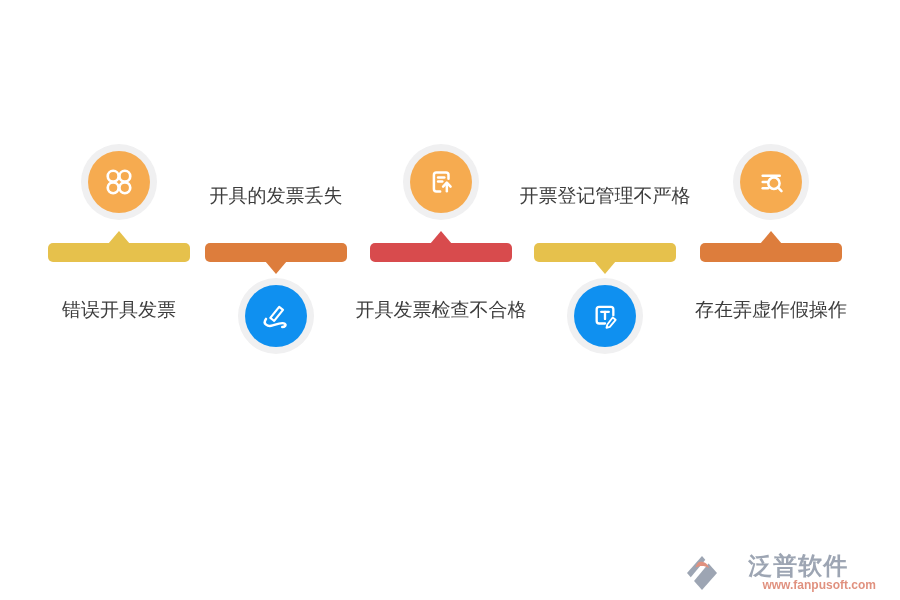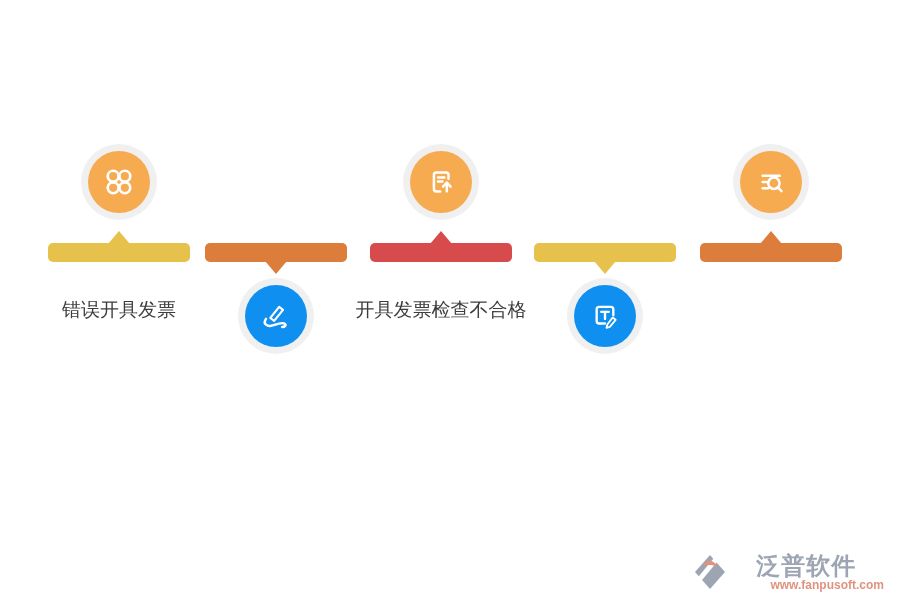--- a/index.html
+++ b/index.html
@@ -22,21 +22,21 @@
   .tri{position:absolute;left:50%;margin-left:-11px;width:0;height:0;
        border-left:11px solid transparent;border-right:11px solid transparent;}
   .tri.up{top:-12px;border-bottom:13px solid var(--bar);}
   .tri.down{bottom:-12px;border-top:13px solid var(--bar);}
 
   .label{position:absolute;left:50%;transform:translateX(-50%);
          white-space:nowrap;font-size:19px;color:var(--text);line-height:20px;}
   .label.pos-top{top:42px;}
   .label.pos-bottom{top:156px;}
 
-  .watermark{position:absolute;right:16px;bottom:8px;display:flex;align-items:flex-start;opacity:.95;}
+  .watermark{position:absolute;right:24px;bottom:8px;display:flex;align-items:flex-end;opacity:.95;}
   .wm-text{display:flex;flex-direction:column;align-items:center;margin-left:2px;}
   .wm-brand{font-size:24px;font-weight:bold;letter-spacing:1px;color:var(--brand);line-height:26px;}
   .wm-url{font-size:12px;font-weight:bold;color:var(--url);line-height:13px;
           font-family:"Liberation Sans", sans-serif;margin-left:42px;}
 </style>
 </head>
 <body>
 
 <div class="canvas" style="--halo: #f0f0f1; --text: #3d3d3d; background: rgb(255, 255, 255);">
 
@@ -51,20 +51,21 @@
         </svg>
       </div>
     </div>
     <div class="bar">
       <div class="tri up"></div>
     </div>
     <div class="label pos-bottom">错误开具发票</div>
   </div>
 
   <div class="item" style="left: 205px; --bar: #dd7d3c; --icon: #0f90f0;">
+    <div class="label pos-top">开具的发票丢失</div>
     <div class="bar">
       <div class="tri down"></div>
     </div>
     <div class="halo pos-bottom">
       <div class="icon-circle">
         <svg width="40" height="40" viewBox="0 0 48 48" fill="none" stroke="#ffffff" stroke-width="2.6" stroke-linecap="round" stroke-linejoin="round">
           <path d="M20,28.5 L17.2,26.3 L27.8,13 L32.4,16.6 L21.8,29.9 Z"></path>
           <path d="M12,27.5 C7.5,33.5 14,37.2 20,35.3 C26,33.4 31.5,31.2 34.5,33.2 C36.8,34.8 34.5,37.3 31.5,37.3" stroke-width="3"></path>
         </svg>
       </div>
@@ -83,20 +84,21 @@
         </svg>
       </div>
     </div>
     <div class="bar">
       <div class="tri up"></div>
     </div>
     <div class="label pos-bottom">开具发票检查不合格</div>
   </div>
 
   <div class="item" style="left: 534px; --bar: #e6c14c; --icon: #0f90f0;">
+    <div class="label pos-top">开票登记管理不严格</div>
     <div class="bar">
       <div class="tri down"></div>
     </div>
     <div class="halo pos-bottom">
       <div class="icon-circle">
         <svg width="40" height="40" viewBox="0 0 48 48" fill="none" stroke="#ffffff" stroke-width="2.8" stroke-linecap="round" stroke-linejoin="round">
           <path d="M34,23 V16 Q34,13 31,13 H17 Q14,13 14,16 V30 Q14,33 17,33 H24"></path>
           <path d="M19.5,19 H28.5"></path>
           <path d="M24,19 V27.5"></path>
           <path d="M33.2,25.8 L36.8,28.6 L29.8,37 L25.8,38.2 L26.8,34.2 Z" stroke-width="2.2"></path>
@@ -113,20 +115,21 @@
           <path d="M14,24 H20.5"></path>
           <path d="M14,31.5 H20.5"></path>
           <circle cx="27.5" cy="25.5" r="6.8"></circle>
           <path d="M32.4,30.5 L36.6,35"></path>
         </svg>
       </div>
     </div>
     <div class="bar">
       <div class="tri up"></div>
     </div>
+    <div class="label pos-bottom">存在弄虚作假操作</div>
   </div>
 
   <div class="watermark" style="--brand: #98a1af; --url: #df8c79;">
     <svg width="32" height="38" viewBox="0 0 32 38">
       <path d="M16,2 L31,19 L16,36 L1,19 Z" fill="#98a1af"></path>
       <path d="M4,28 L24,4" stroke="#ffffff" stroke-width="5"></path>
       <path d="M13,8 C18,7 22,10 23,14 C18,11 13.5,11.5 9.5,13.5 C10.5,10.5 11.5,9 13,8 Z" fill="#df8c79"></path>
     </svg>
     <div class="wm-text">
       <div class="wm-brand">泛普软件</div>

